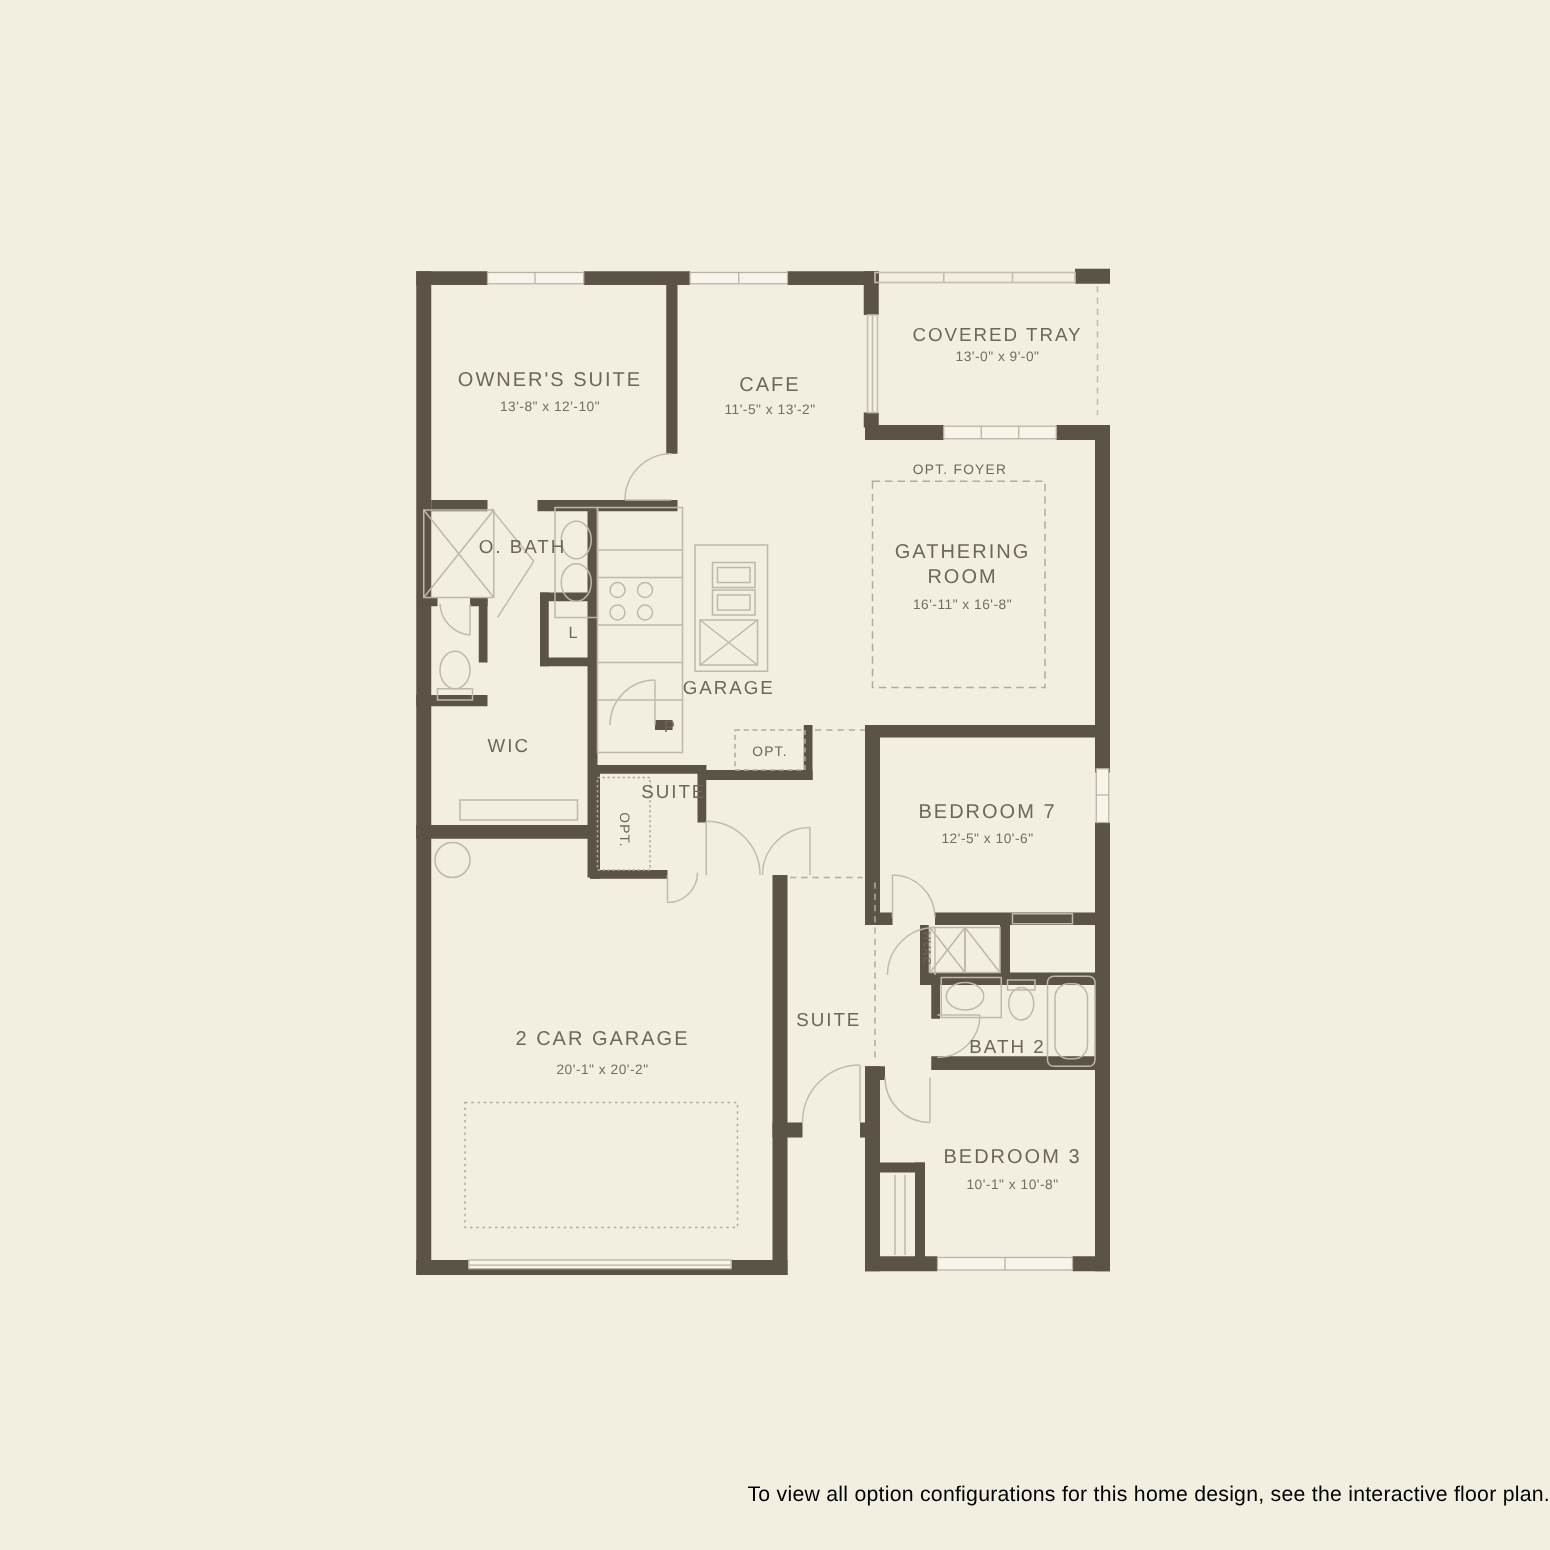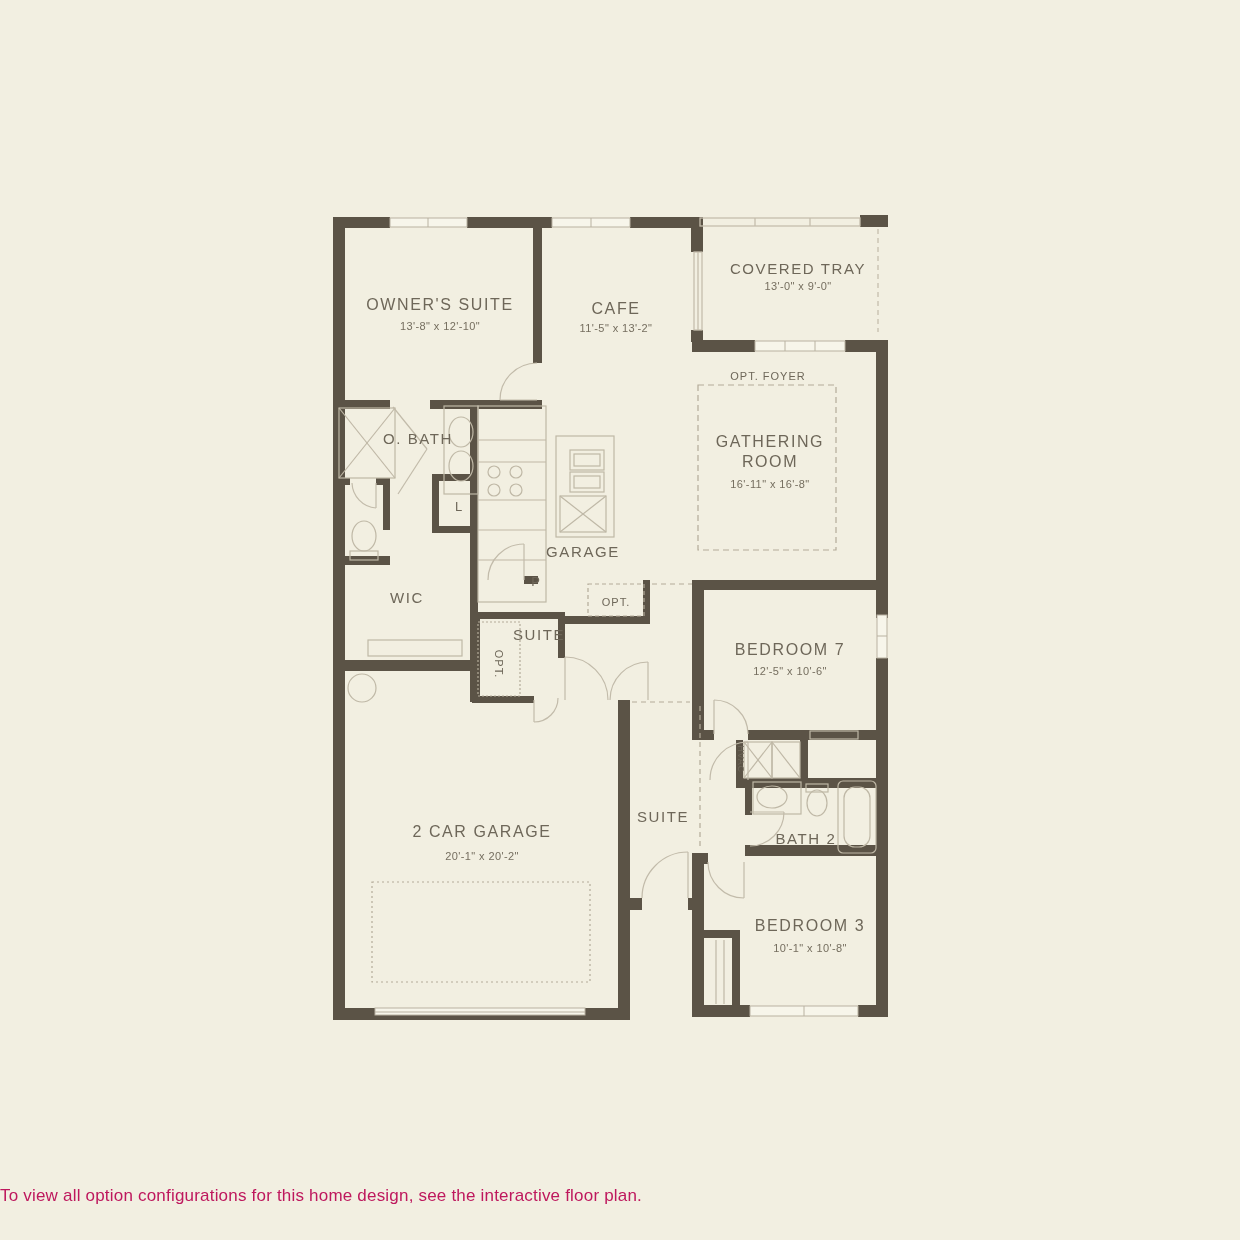--- a/index.html
+++ b/index.html
@@ -9,22 +9,22 @@
   .lbl{position:absolute;transform:translate(-50%,-50%);color:#6e6759;
        letter-spacing:1.6px;white-space:nowrap;text-align:center;font-size:15px;}
   .lbl.big{font-size:16px;}
   .lbl.small{font-size:13px;letter-spacing:1px;}
   .lbl.tiny{font-size:11px;letter-spacing:1px;}
   .lbl.wrap{white-space:normal;width:160px;line-height:1.25;}
   .lbl.vert{transform:translate(-50%,-50%) rotate(90deg);}
   .lbl.vtiny{font-size:9px;letter-spacing:.8px;transform:translate(-50%,-50%) rotate(90deg);}
   .dims{position:absolute;transform:translate(-50%,-50%);color:#756e5f;
         font-size:11px;letter-spacing:.4px;white-space:nowrap;}
-  .caption{position:absolute;left:0;right:0;top:1186px;text-align:left;
-           color:#be185d;font-size:17px;letter-spacing:.2px;}
+  .caption{position:absolute;left:0;right:0;top:1186px;text-align:right;
+           color:#000000;font-size:17px;letter-spacing:.2px;}
 </style>
 </head>
 <body>
 
 <div class="stage">
 
   <svg width="1240" height="1240" viewBox="0 0 1240 1240">
 
     <g fill="#5b5346">
       <rect x="333" y="217" width="57" height="11"></rect>

